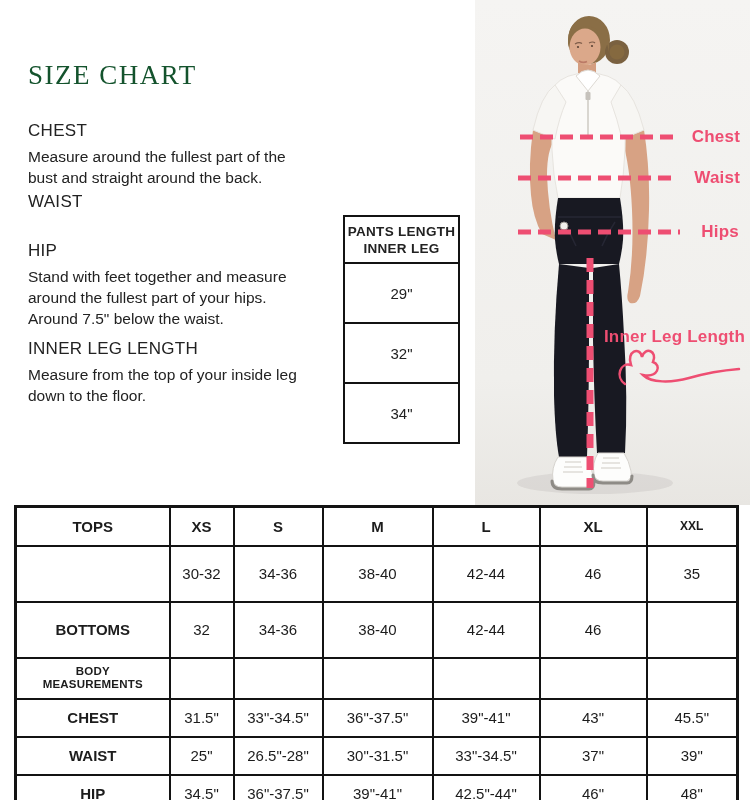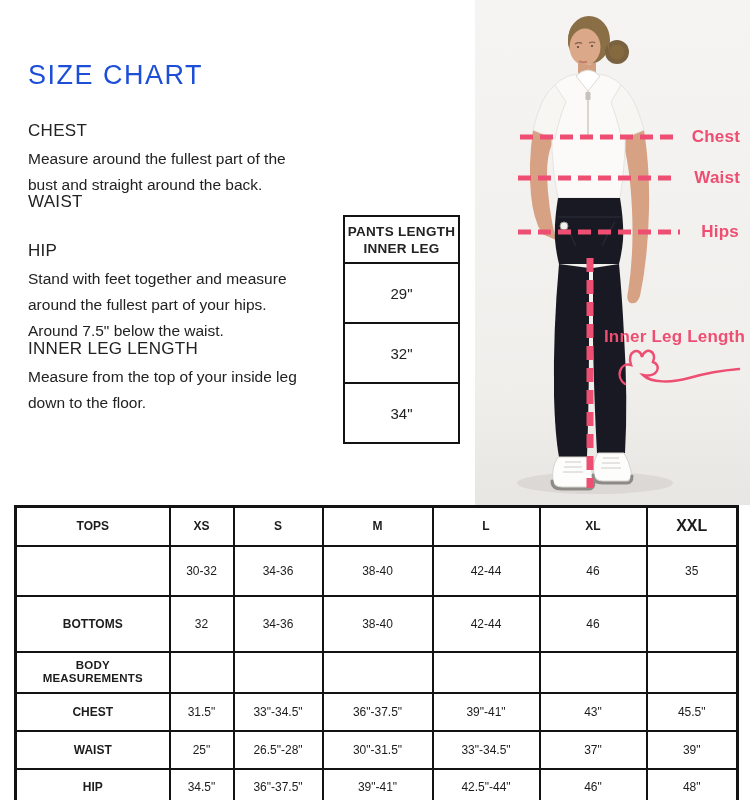--- a/index.html
+++ b/index.html
@@ -1,50 +1,50 @@
 <!DOCTYPE html>
 <html><head>
 <meta charset="utf-8">
 <style>
   * { margin:0; padding:0; box-sizing:border-box; }
   html,body { width:750px; height:800px; background:#ffffff; color:#222;
               font-family:"Liberation Sans", sans-serif; position:relative; overflow:hidden; }
 
   .page-title { position:absolute; left:28px; top:60px; font-size:27px; font-weight:400;
-                letter-spacing:1.5px; color:#1d4ed8; }
+                letter-spacing:1.5px; color:#14532d;font-family:Liberation Serif, serif; }
 
   .measure-sec { position:absolute; left:28px; width:330px; }
   .measure-sec h2 { font-size:17px; font-weight:400; letter-spacing:.3px; margin-bottom:5px; color:#222; }
-  .measure-sec p  { font-size:15.5px; line-height:26px; white-space:pre-line; color:#222; }
+  .measure-sec p  { font-size:15.5px; line-height:21px; white-space:pre-line; color:#222; }
   .sec-0 { top:121px; } .sec-1 { top:192px; } .sec-2 { top:241px; } .sec-3 { top:339px; }
 
   .pants-table { position:absolute; left:343px; top:215px; width:117px;
                  border:2px solid #131313; background:#fff; }
   .pants-header { height:45px; display:flex; align-items:center; justify-content:center;
                   text-align:center; font-size:13.5px; font-weight:700; line-height:17px;
                   white-space:pre-line; letter-spacing:.3px; }
   .pants-cell { height:60px; border-top:2px solid #131313; display:flex; align-items:center;
                 justify-content:center; font-size:15px; }
 
   .photo { position:absolute; left:475px; top:0; width:275px; height:505px; overflow:hidden; }
   .fig-label { position:absolute; color:#ee4e72; font-weight:700; font-size:17px; letter-spacing:.2px; }
   .lbl-chest { top:127px; right:10px; }
   .lbl-waist { top:168px; right:10px; }
   .lbl-hips  { top:222px; right:11px; }
   .lbl-inner { top:327px; right:5px; }
 
   .size-table { position:absolute; left:14px; top:505px; width:722px; border-collapse:collapse;
                 table-layout:fixed; background:#fff; border:3px solid #131313; }
   .size-table th, .size-table td { border:2px solid #131313; text-align:center;
-                vertical-align:middle; font-size:12px; padding:0; color:#1c1c1c; }
+                vertical-align:middle; font-size:15px; padding:0; color:#1c1c1c; }
   .size-table th { font-weight:700; }
   .size-table td.lbl { font-weight:700; white-space:pre-line; }
   .size-table .small { font-size:11.5px; line-height:13px; letter-spacing:.2px; }
-  .size-table th.xxl { font-size:16px; }
-  tr.r0{height:39px} tr.r1{height:50px} tr.r2{height:56px} tr.r3{height:41px}
+  .size-table th.xxl { font-size:12px; }
+  tr.r0{height:39px} tr.r1{height:56px} tr.r2{height:56px} tr.r3{height:41px}
   tr.r4{height:38px} tr.r5{height:38px} tr.r6{height:38px}
 </style>
 </head>
 <body>
 
 <h1 class="page-title">SIZE CHART</h1>
 
 <section class="measure-sec sec-0">
   <h2>CHEST</h2>
   <p>Measure around the fullest part of the

